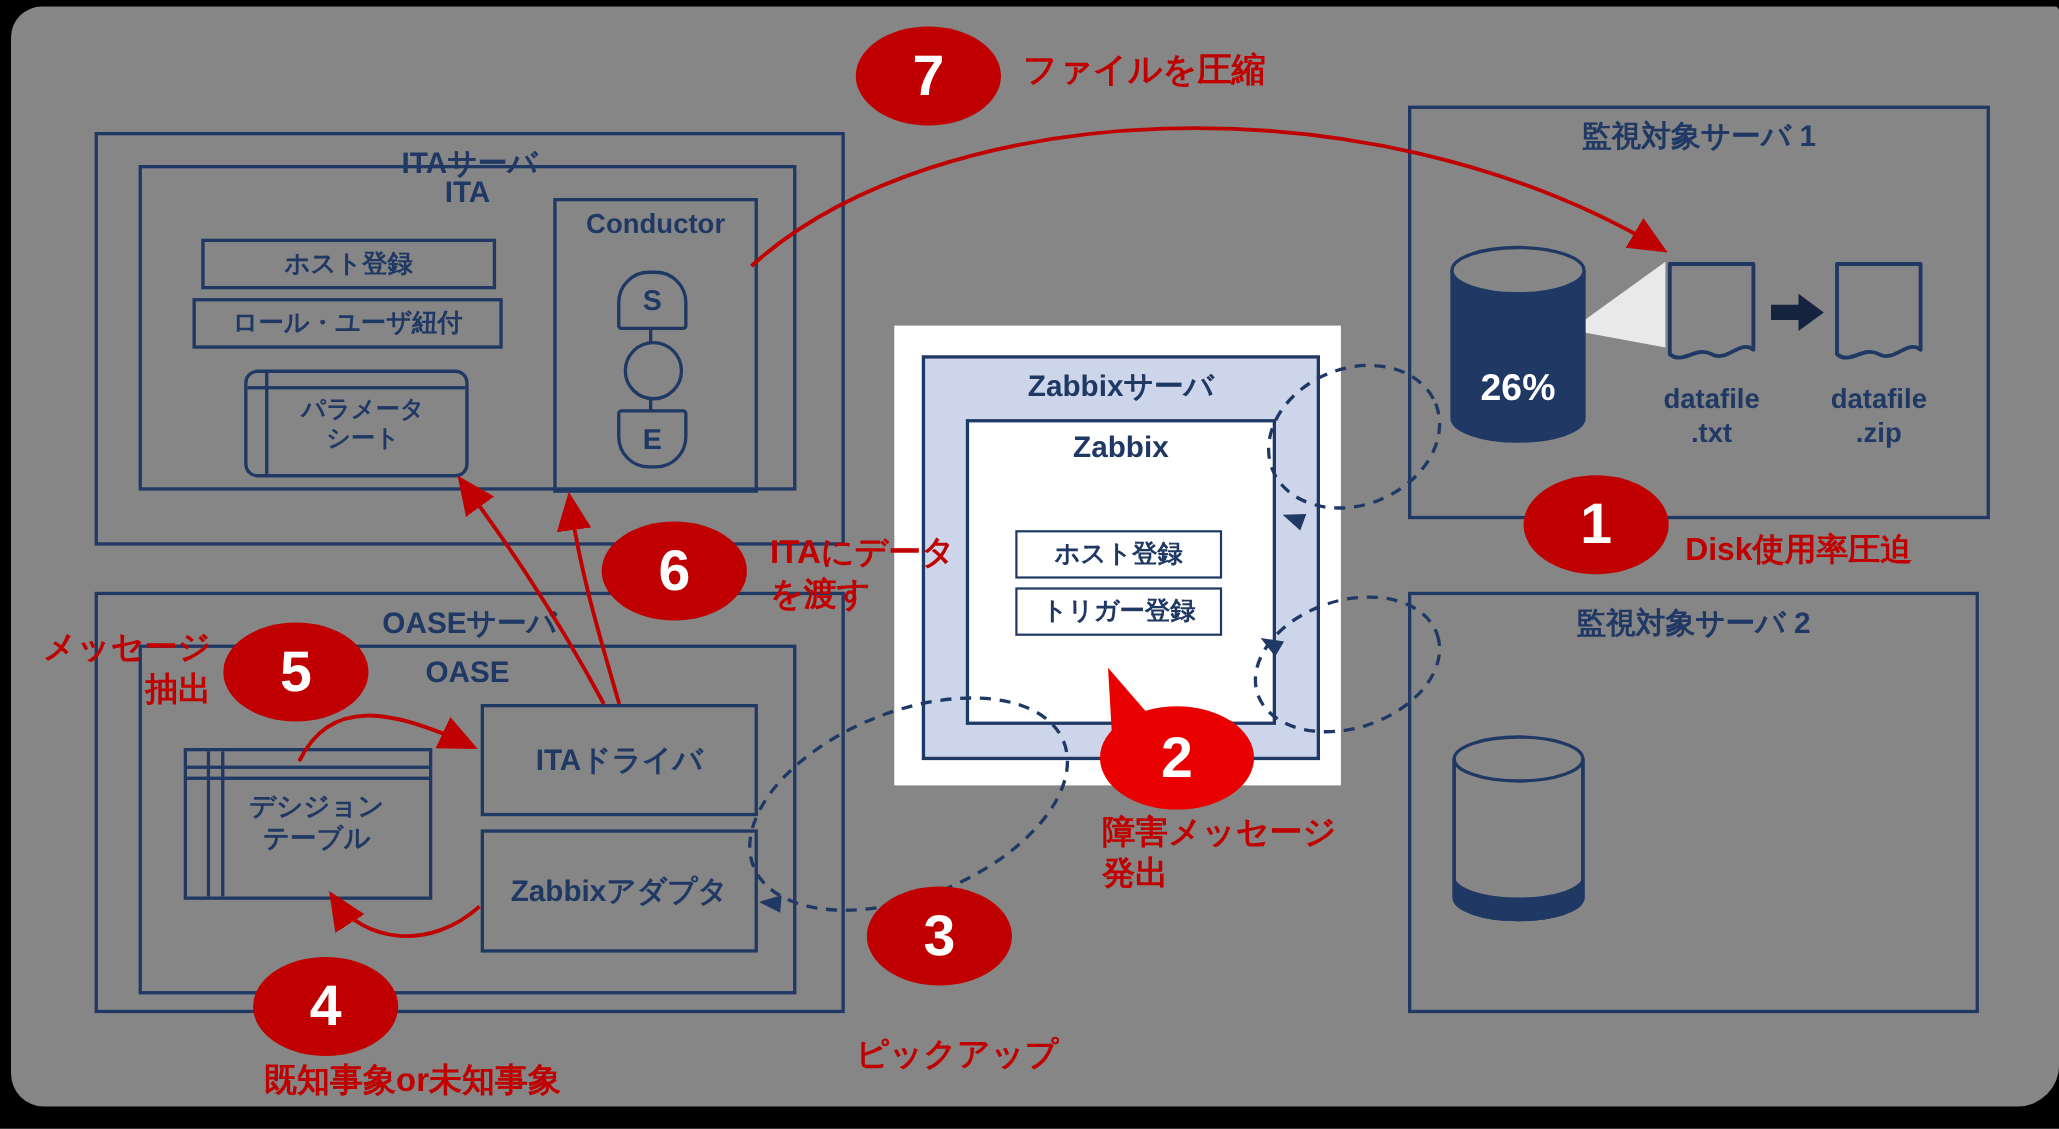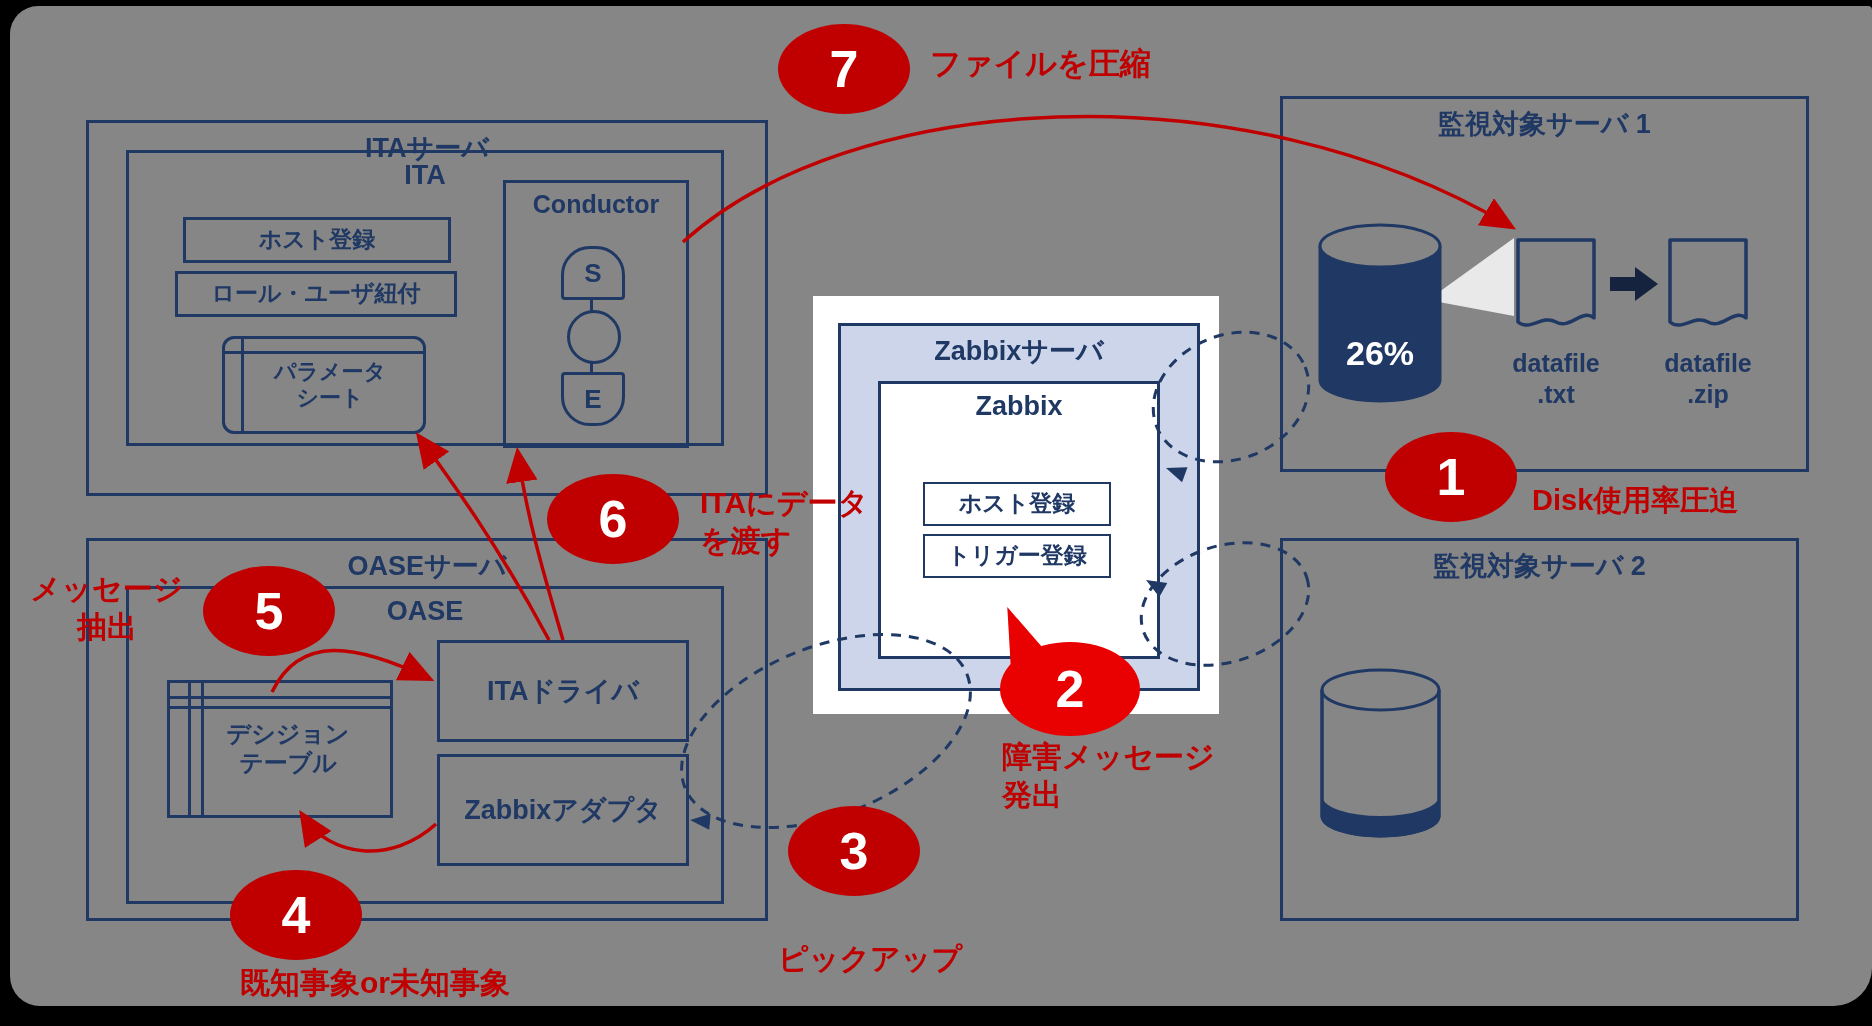--- a/index.html
+++ b/index.html
@@ -214,18 +214,18 @@
 
 <div class="rlabel" style="left:930px;top:44px;font-size:31px;">ファイルを圧縮</div>
 <div class="rlabel" style="left:1532px;top:482px;font-size:29px;">Disk使用率圧迫</div>
 <div class="rlabel" style="left:1002px;top:738px;">
   <span>障害メッセージ</span><br><span>発出</span>
 </div>
 <div class="rlabel" style="left:778px;top:902px;">
   <br><span>ピックアップ</span>
 </div>
 <div class="rlabel" style="left:216px;top:964px;margin-left:24px;">既知事象or未知事象</div>
-<div class="rlabel" style="left:22px;top:570px;width:170px;text-align:center;">
+<div class="rlabel" style="left:22px;top:570px;width:170px;text-align:right;">
   <span>メッセージ</span><br><span>抽出</span>
 </div>
 <div class="rlabel" style="left:700px;top:484px;">
   <span>ITAにデータ</span><br><span>を渡す</span>
 </div>
 
 </body></html>

